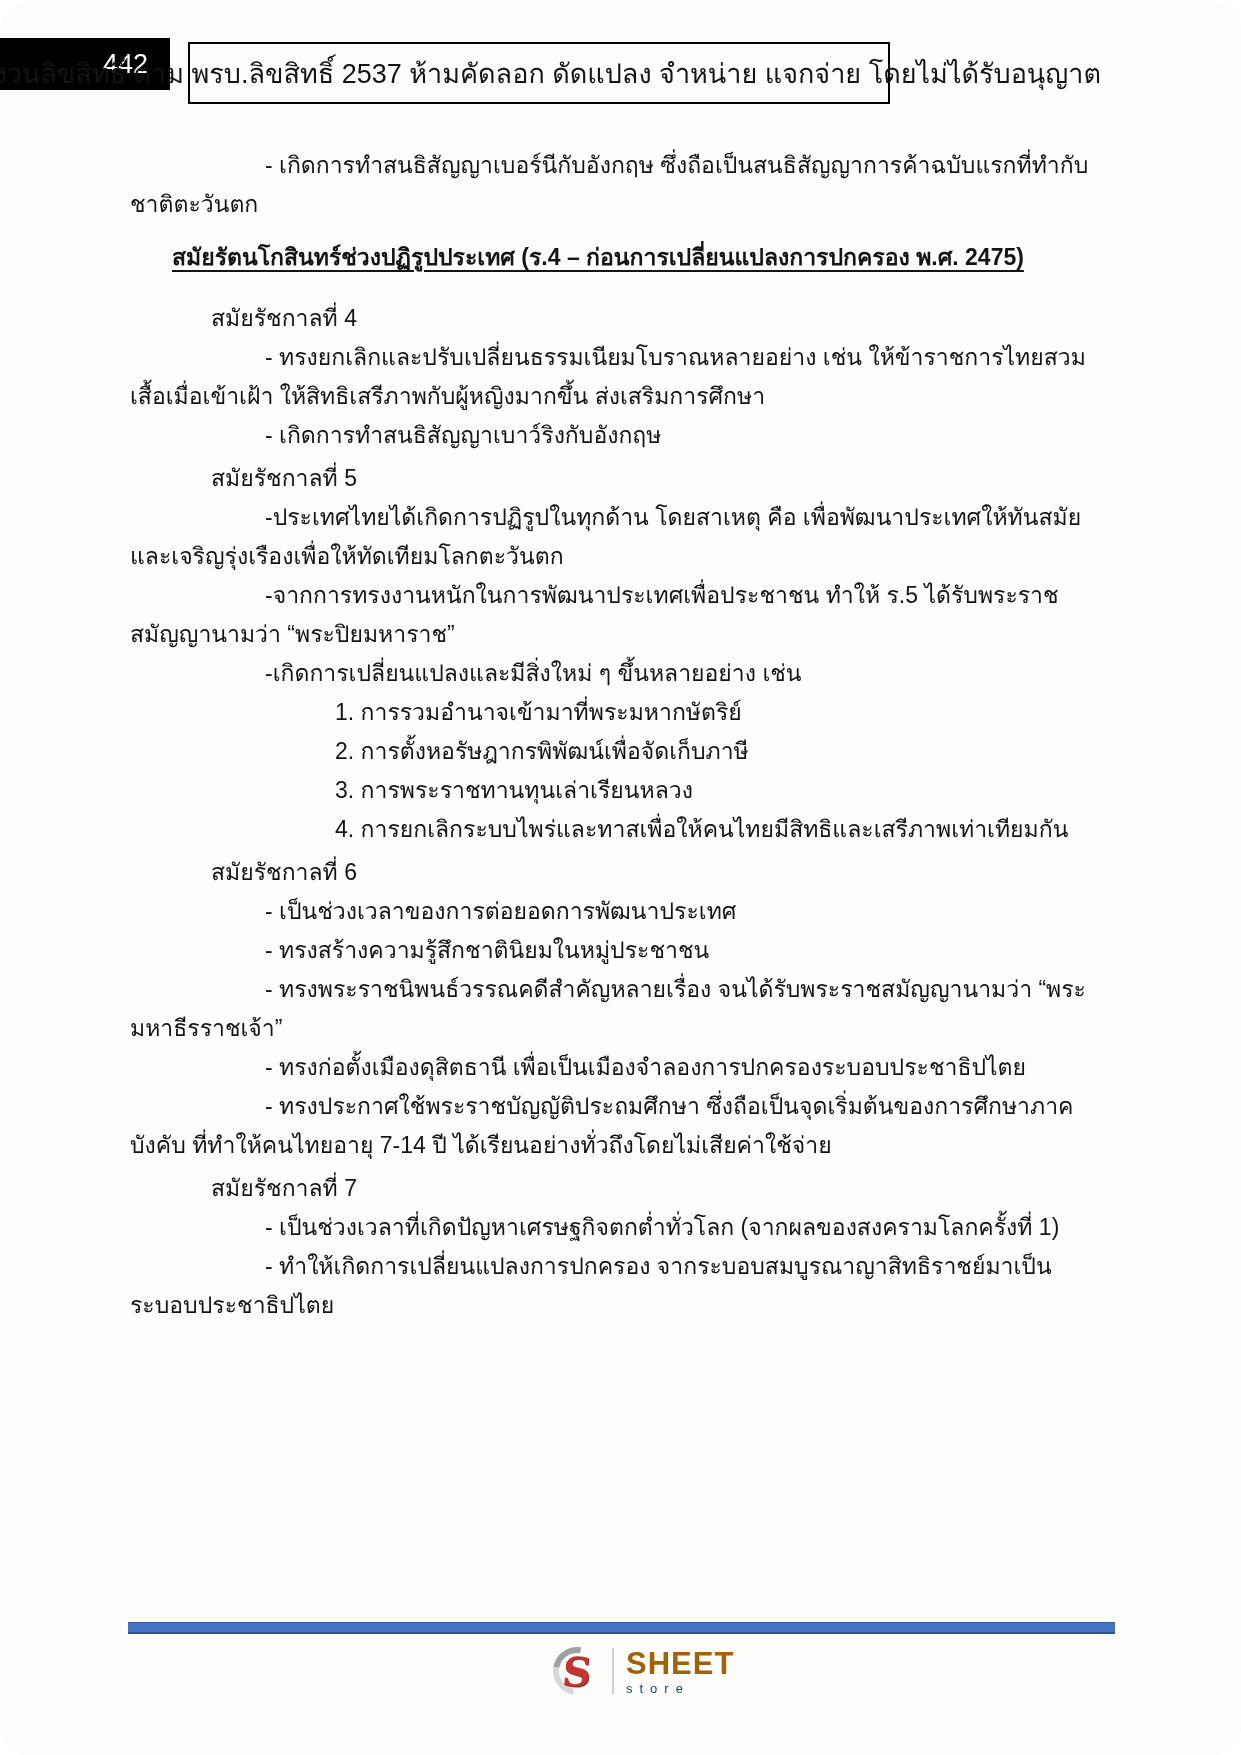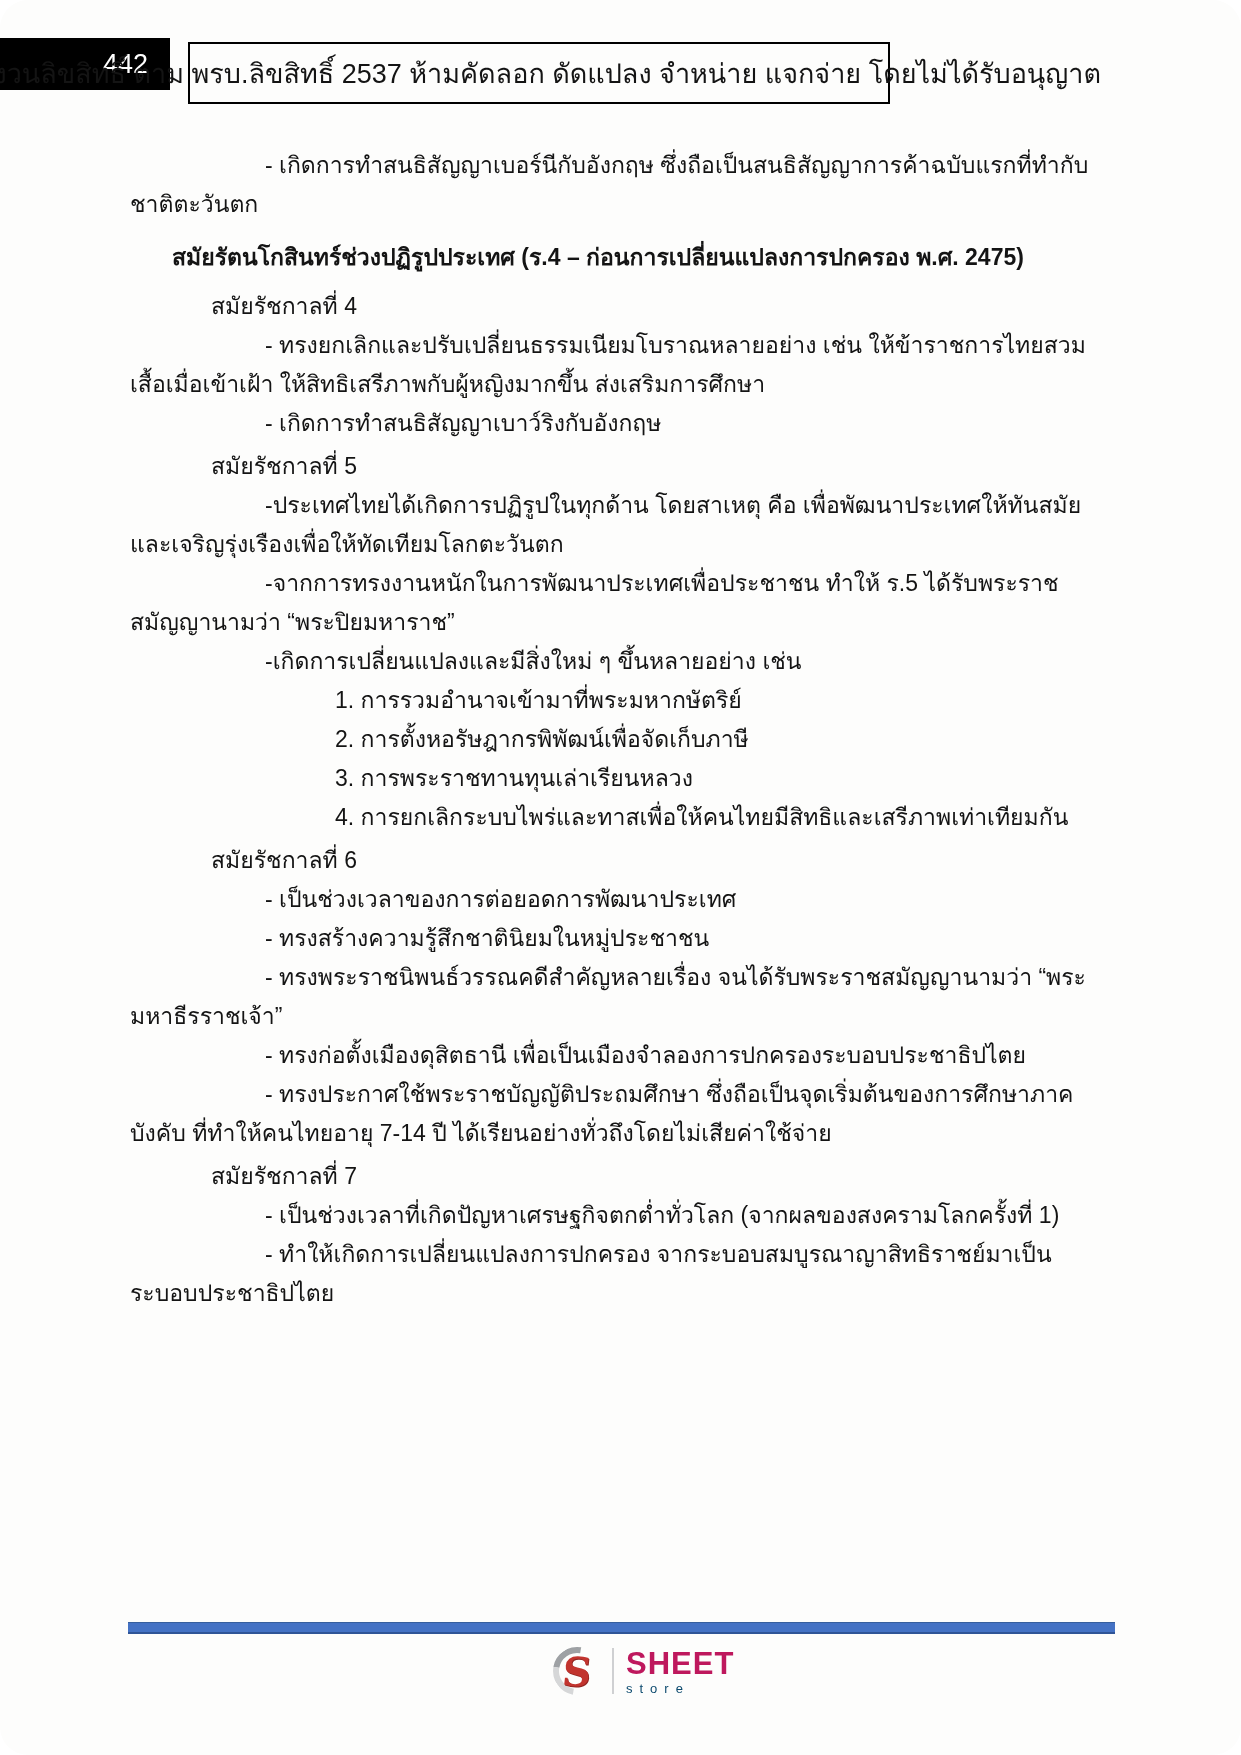--- a/index.html
+++ b/index.html
@@ -26,22 +26,22 @@
   .content {
     position:absolute; left:130px; top:146px; width:990px;
     font-size:23px;
   }
   .line { line-height:39px; white-space:nowrap; }
   .line.indent   { text-indent:135px; }
   .line.list     { text-indent:205px; }
   .line.flush    { text-indent:0; }
   .line.subheading { font-weight:normal; text-indent:81px; margin-top:4px; }
   .line.heading {
-    font-weight:bold; text-indent:42px; margin:14px 0 10px;
-    text-underline-offset:5px;
+    font-weight:bold; text-indent:42px; margin:14px 0 22px;
+    text-decoration:underline; text-underline-offset:5px;
   }
   
   .footer-rule {
     position:absolute; left:128px; top:1622px; width:987px; height:9px;
     background:#4472c4; border-top:1px solid #365f9e; border-bottom:2px solid #2f5496;
     box-sizing:content-box;
   }
   .logo { position:absolute; left:552px; top:1646px; display:flex; align-items:center; }
   .logo-icon { position:relative; width:50px; height:50px; flex:0 0 auto; }
   .logo-icon .swoosh {
@@ -51,21 +51,21 @@
     transform:rotate(-35deg);
   }
   .logo-icon .s-letter {
     position:absolute; inset:0; display:flex; align-items:center; justify-content:center;
     font-family:"DejaVu Serif", serif; font-weight:bold; font-size:40px;
     color:#c2342e; transform:skewX(-6deg); text-shadow:1px 1px 0 #8f2420;
   }
   .logo-divider { width:2px; height:46px; background:#cfd0d2; margin:0 12px 0 10px; }
   .logo-text { display:flex; flex-direction:column; justify-content:center; }
   .brand-name {
-    font-size:31px; font-weight:bold; color:#be185d; letter-spacing:1px; line-height:1;
+    font-size:31px; font-weight:bold; color:#a16207; letter-spacing:1px; line-height:1;
   }
   .brand-sub {
     font-size:13px; color:#0c4a6e; letter-spacing:7px; line-height:1; margin-top:3px;
   }
 </style>
 </head>
 <body>
 
 <div class="page">
 

